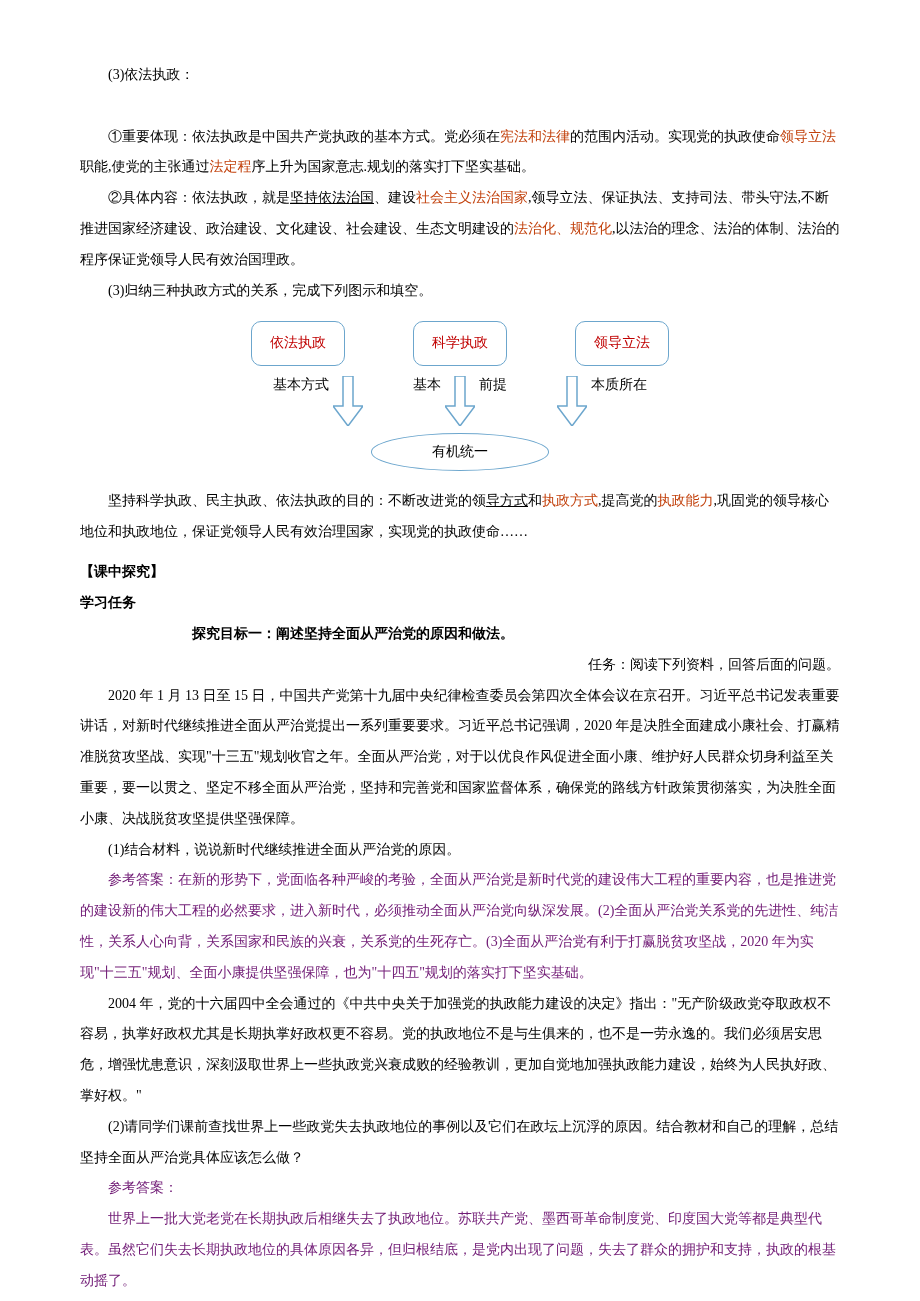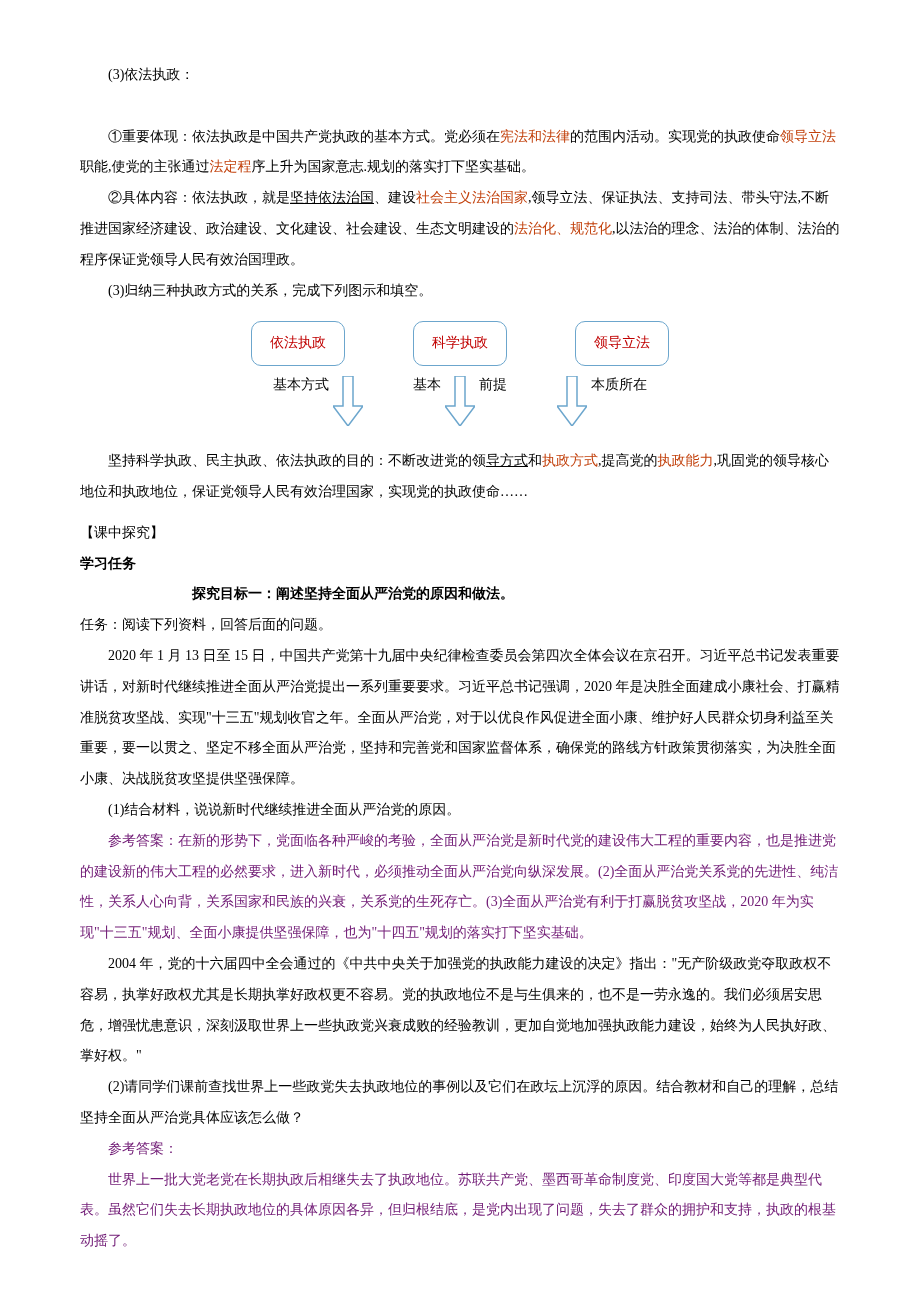--- a/index.html
+++ b/index.html
@@ -12,20 +12,21 @@
       padding: 60px 80px;
       width: 920px;
       box-sizing: border-box;
     }
     p {
       margin: 0;
       text-indent: 2em;
     }
     .no-indent {
       text-indent: 0;
+      text-align: right;
     }
     .underline {
       text-decoration: underline;
     }
     .red {
       color: #701a75;
     }
     .red-under {
       color: #c2410c;
       text-decoration-color: #000;
@@ -71,21 +72,21 @@
     .ellipse {
       border: 1.5px solid #6ca6cd;
       border-radius: 50%;
       padding: 8px 60px;
       font-size: 14px;
       color: #000;
       line-height: 1.4;
       margin-top: 2px;
     }
     .section-head {
-      font-weight: normal;
+      font-weight: bold;
       text-indent: 0;
       margin-top: 10px;
     }
     .center {
       text-align: left;
       text-indent: 0;
       font-weight: bold;
     }
     .subcenter {
       font-weight: bold;
@@ -133,20 +134,21 @@
         </svg>
       <span class="arrow-label">前提</span>
     </div>
     <div class="arrow-item">
       <svg class="arrow" viewBox="0 0 30 50">
           <path d="M10 0 L20 0 L20 30 L30 30 L15 50 L0 30 L10 30 Z" fill="none" stroke="#6ca6cd" stroke-width="1.5"></path>
         </svg>
       <span class="arrow-label">本质所在</span>
     </div>
   </div>
+  <div class="ellipse">有机统一</div>
 </div>
 
 <p>
   <span>坚持科学执政、民主执政、依法执政的目的：不断改进党的领</span><span class="underline">导方式</span><span>和</span><span class="red-under">执政方式</span><span>,提高党的</span><span class="red-under">执政能力</span><span>,巩固党的领导核心地位和执政地位，保证党领导人民有效治理国家，实现党的执政使命……</span>
 </p>
 
 <p class="section-head">【课中探究】</p>
 
 <p class="center">学习任务</p>
 

